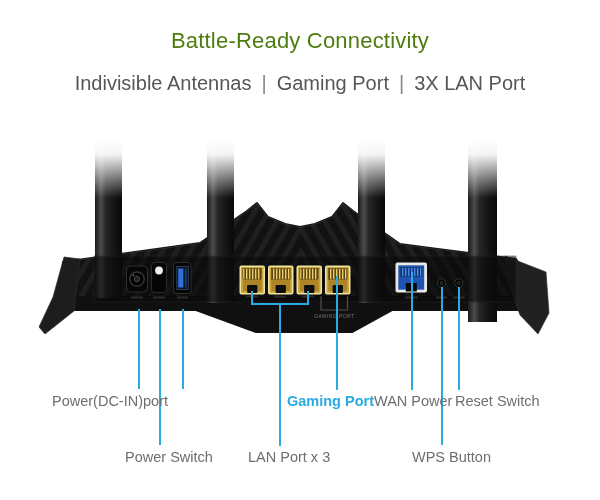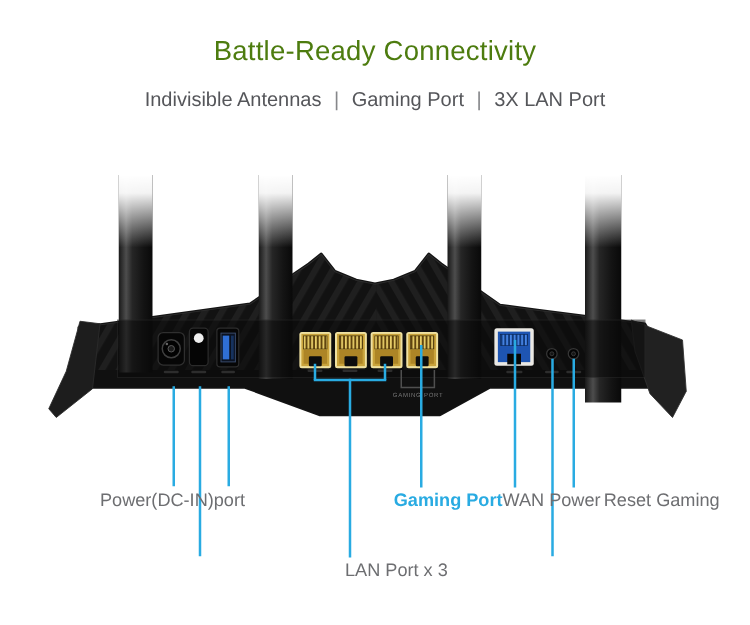--- a/index.html
+++ b/index.html
@@ -6,28 +6,28 @@
   .frame{
     position:relative;width:600px;height:500px;background:#ffffff;overflow:hidden;
     font-family:"Liberation Sans", sans-serif;
   }
   .title{
     position:absolute;left:0;right:0;top:28px;text-align:center;
     font-size:22px;font-weight:400;letter-spacing:0.2px;color:#4d7c0f;
   }
   .subtitle{
     position:absolute;left:0;right:0;top:72px;text-align:center;
-    font-size:16px;font-weight:400;color:#55565a;
+    font-size:20px;font-weight:400;color:#55565a;
   }
   .subtitle .sep{color:#86878a;font-weight:300;margin:0 10px;}
   .router-svg{position:absolute;left:0;top:0;width:600px;height:500px;}
   .callout-v{position:absolute;width:2px;background:#29abe2;}
   .callout-h{position:absolute;height:2px;background:#29abe2;}
   .plabel{
-    position:absolute;font-size:14.5px;color:#6d6e71;white-space:nowrap;margin-left:28px;
+    position:absolute;font-size:14.5px;color:#6d6e71;white-space:nowrap;
   }
   .plabel.accent{color:#29abe2;font-weight:bold;}
 </style>
 </head>
 <body>
 
 <div class="frame">
 
   <div class="title">Battle-Ready Connectivity</div>
   <div class="subtitle">
@@ -189,17 +189,19 @@
   <div class="callout-h" style="left:251px;top:302.5px;width:58px;"></div>
   <div class="callout-v" style="left:279px;top:302.5px;height:143px;"></div>
   <div class="callout-v" style="left:336px;top:276px;height:114px;"></div>
   <div class="callout-v" style="left:410.5px;top:272px;height:118px;"></div>
   <div class="callout-v" style="left:440.5px;top:287px;height:158px;"></div>
   <div class="callout-v" style="left:458px;top:287px;height:103px;"></div>
 
   <div class="plabel" style="left:52px;top:393px;">Power(DC-IN)port</div>
   <div class="plabel accent" style="left:287px;top:393px;">Gaming Port</div>
   <div class="plabel" style="left:374px;top:393px;">WAN Power</div>
-  <div class="plabel" style="left:455px;top:393px;">Reset Gaming</div>
-
+  <div class="plabel" style="left:455px;top:393px;">Reset Switch</div>
+
+  <div class="plabel" style="left:125px;top:449px;">Power Switch</div>
   <div class="plabel" style="left:248px;top:449px;">LAN Port x 3</div>
+  <div class="plabel" style="left:412px;top:449px;">WPS Button</div>
 
 </div>
 
 </body></html>

